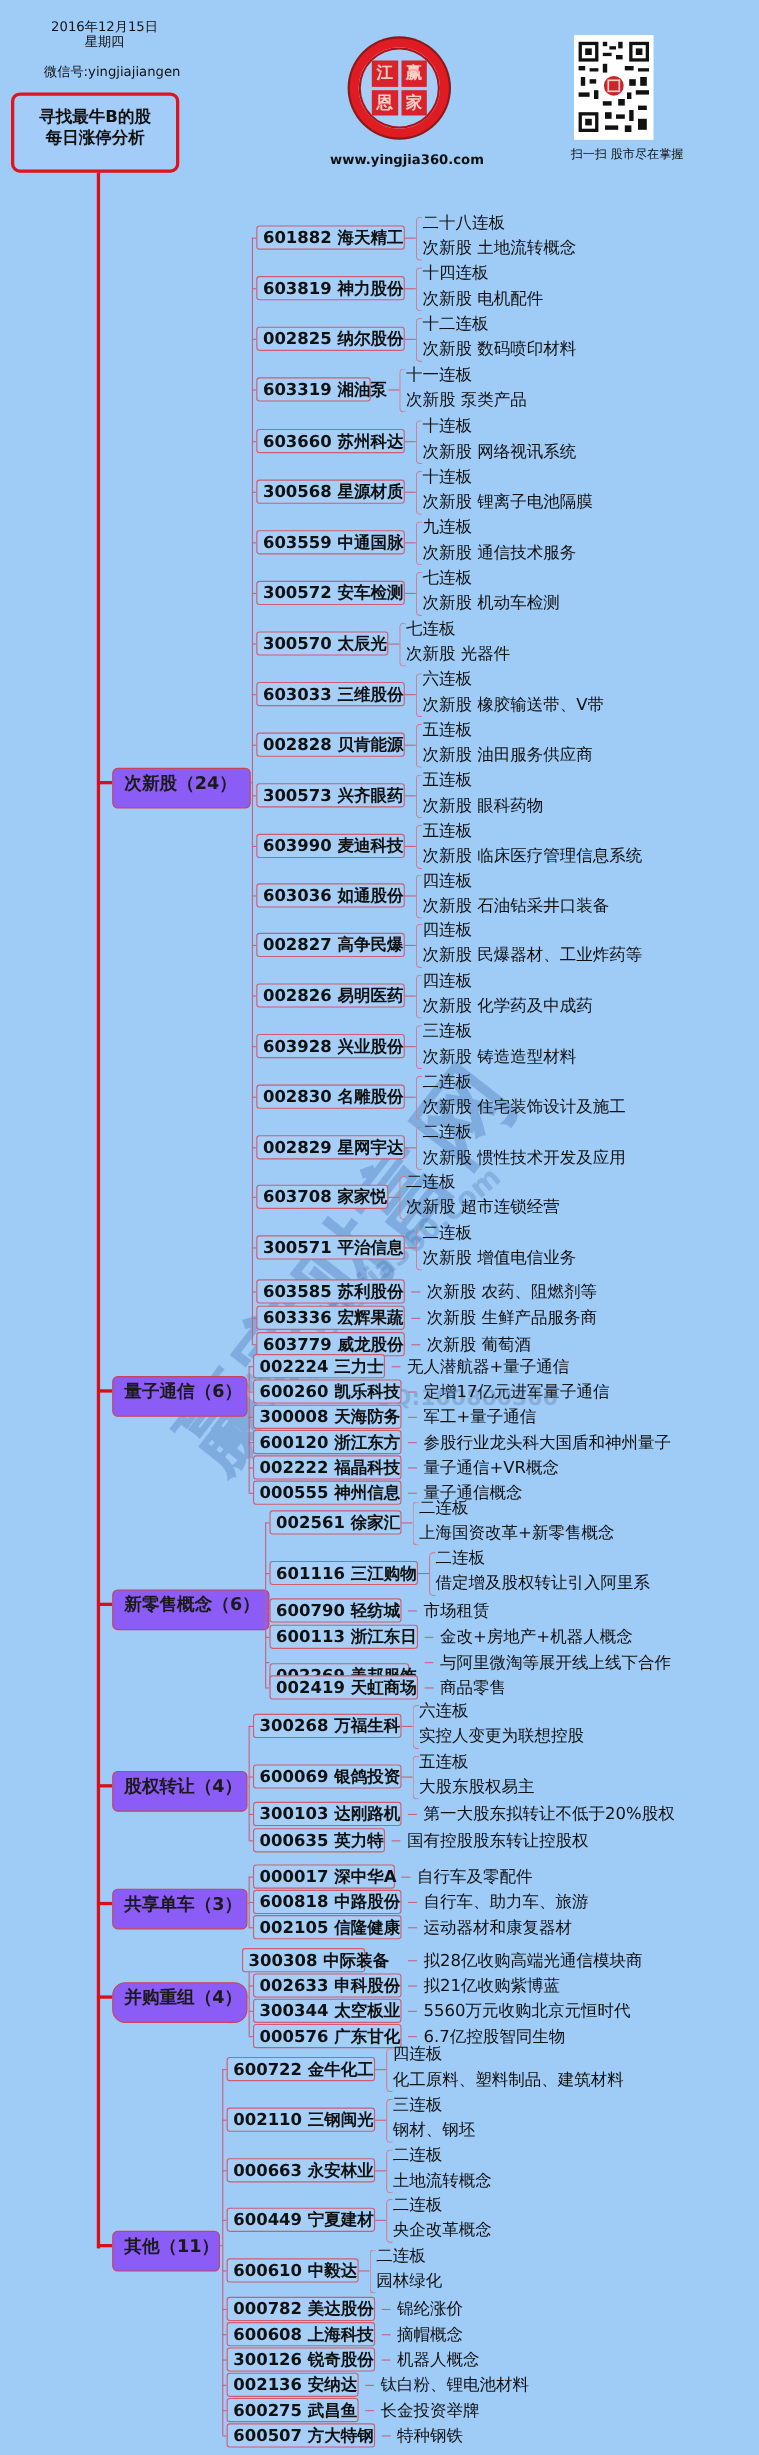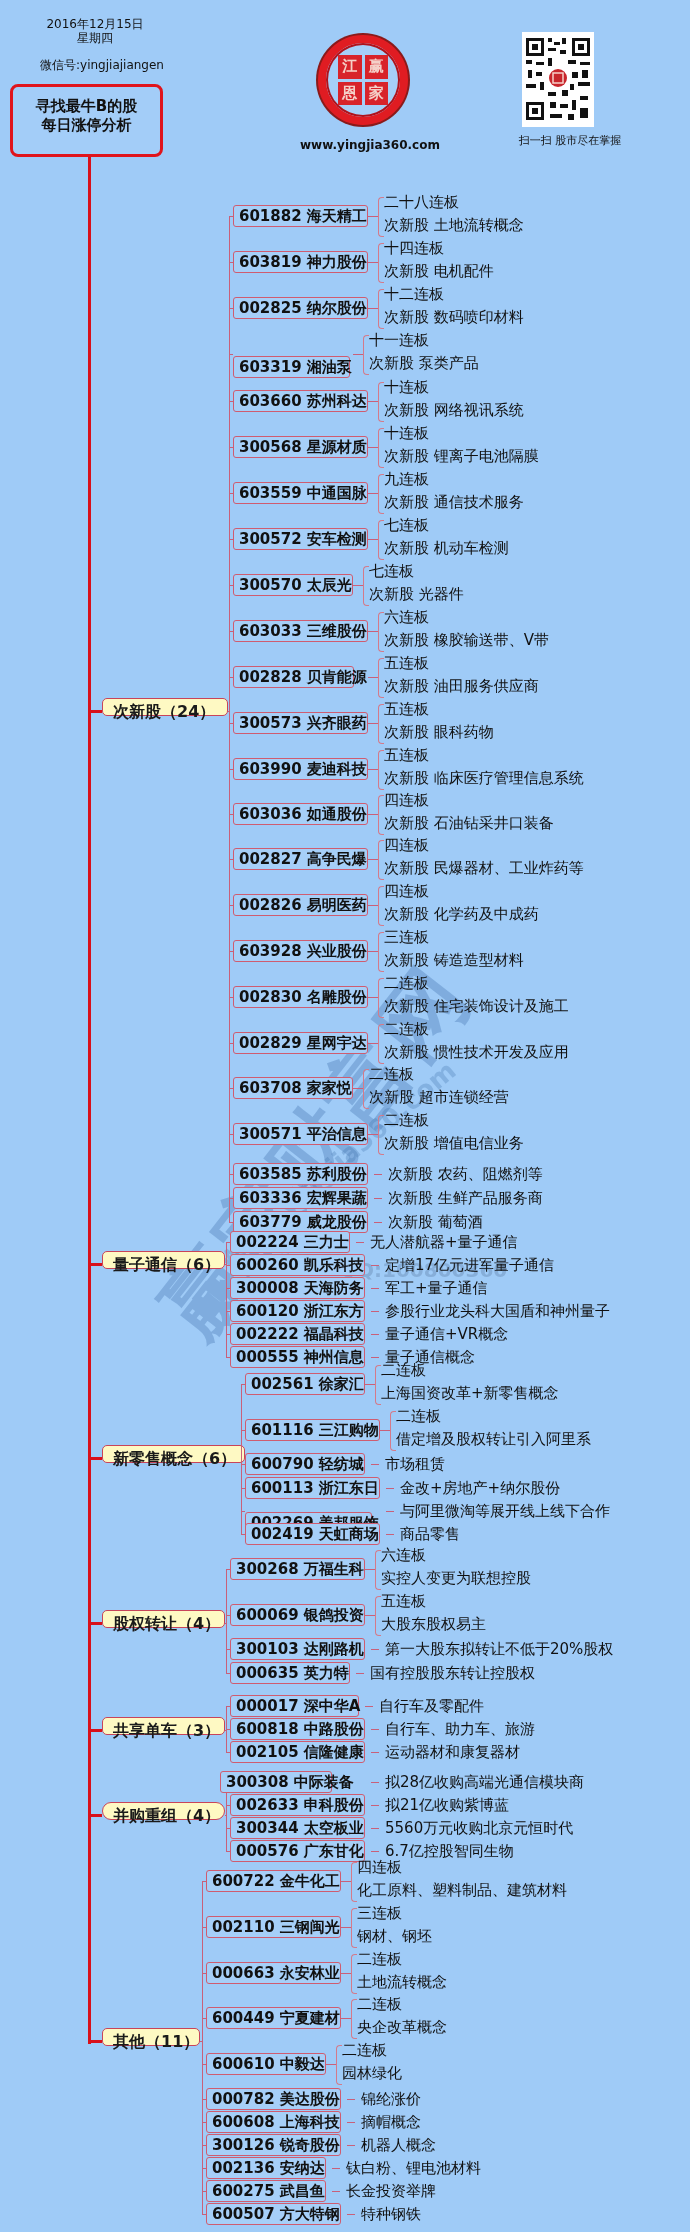--- a/index.html
+++ b/index.html
@@ -3,22 +3,22 @@
 <meta charset="utf-8">
 <style>
   html,body{margin:0;padding:0;}
   body{width:690px;height:2232px;background:#9fcbf7;position:relative;overflow:hidden;
        font-family:"DejaVu Sans","Liberation Sans",sans-serif;color:#111;}
   .abs{position:absolute;}
   .hdr-text{font-size:12px;color:#111;text-align:center;line-height:15px;}
   .root{left:10px;top:84px;width:153px;height:73px;border:3px solid #e0141c;border-radius:8px;
         box-sizing:border-box;background:#a3cdf8;text-align:center;font-size:15px;line-height:19px;padding-top:10px;font-weight:bold;}
   .spine{background:#d8101a;}
-  .cat{border:1.5px solid #c8445a;border-radius:5px;background:#fef9c3;font-size:16px;
-       height:18px;line-height:26px;padding:0 10px;box-sizing:border-box;white-space:nowrap;font-weight:bold;color:#1a1a1a;}
+  .cat{border:1.5px solid #c8445a;border-radius:5px;background:#8b5cf6;font-size:16px;
+       height:37px;line-height:26px;padding:0 10px;box-sizing:border-box;white-space:nowrap;font-weight:bold;color:#1a1a1a;}
   .stock{border:1.5px solid #cf5c70;border-radius:3px;background:#a6cff8;font-size:15px;
          height:22px;line-height:20px;padding:0 5px;box-sizing:border-box;white-space:nowrap;font-weight:bold;color:#111;}
   .desc{font-size:15px;line-height:20px;white-space:nowrap;color:#111;}
   .thin{background:#c9607a;}
   .brace{border:1px solid #d47a8a;border-right:none;border-radius:4px 0 0 4px;}
   .watermark{font-size:84px;font-weight:bold;color:rgba(60,110,170,0.32);transform:rotate(-52deg);
              transform-origin:left top;white-space:nowrap;letter-spacing:4px;pointer-events:none;}
   .watermark2{font-size:26px;font-weight:bold;color:rgba(60,110,170,0.28);transform:rotate(-40deg);
               transform-origin:left top;white-space:nowrap;pointer-events:none;}
   .qq{font-size:20px;color:rgba(90,120,160,0.35);font-weight:bold;pointer-events:none;}
@@ -120,21 +120,21 @@
     <div class="abs thin" style="left: 368px; top: 262px; width: 10px; height: 1px;"></div>
     <div class="abs desc" style="left: 384px; top: 238px;">十四连板</div>
     <div class="abs desc" style="left: 384px; top: 261px;">次新股 电机配件</div>
     <div class="abs thin" style="left: 229px; top: 308px; width: 4px; height: 1px;"></div>
     <div class="abs stock" style="left: 233px; top: 297px; width: 135px;"><span>002825</span><span> </span><span>纳尔股份</span></div>
     <div class="abs brace" style="left: 378px; top: 289px; width: 5px; height: 38px;"></div>
     <div class="abs thin" style="left: 368px; top: 308px; width: 10px; height: 1px;"></div>
     <div class="abs desc" style="left: 384px; top: 284px;">十二连板</div>
     <div class="abs desc" style="left: 384px; top: 307px;">次新股 数码喷印材料</div>
     <div class="abs thin" style="left: 229px; top: 354px; width: 4px; height: 1px;"></div>
-    <div class="abs stock" style="left: 233px; top: 356px; width: 117px;"><span>603319</span><span> </span><span>湘油泵</span></div>
+    <div class="abs stock" style="left: 233px; top: 343px; width: 104px;"><span>603319</span><span> </span><span>湘油泵</span></div>
     <div class="abs brace" style="left: 363px; top: 335px; width: 5px; height: 38px;"></div>
     <div class="abs thin" style="left: 353px; top: 354px; width: 10px; height: 1px;"></div>
     <div class="abs desc" style="left: 369px; top: 330px;">十一连板</div>
     <div class="abs desc" style="left: 369px; top: 353px;">次新股 泵类产品</div>
     <div class="abs thin" style="left: 229px; top: 401px; width: 4px; height: 1px;"></div>
     <div class="abs stock" style="left: 233px; top: 390px; width: 135px;"><span>603660</span><span> </span><span>苏州科达</span></div>
     <div class="abs brace" style="left: 378px; top: 382px; width: 5px; height: 38px;"></div>
     <div class="abs thin" style="left: 368px; top: 401px; width: 10px; height: 1px;"></div>
     <div class="abs desc" style="left: 384px; top: 377px;">十连板</div>
     <div class="abs desc" style="left: 384px; top: 400px;">次新股 网络视讯系统</div>
@@ -162,21 +162,21 @@
     <div class="abs thin" style="left: 353px; top: 585px; width: 10px; height: 1px;"></div>
     <div class="abs desc" style="left: 369px; top: 561px;">七连板</div>
     <div class="abs desc" style="left: 369px; top: 584px;">次新股 光器件</div>
     <div class="abs thin" style="left: 229px; top: 631px; width: 4px; height: 1px;"></div>
     <div class="abs stock" style="left: 233px; top: 620px; width: 135px;"><span>603033</span><span> </span><span>三维股份</span></div>
     <div class="abs brace" style="left: 378px; top: 612px; width: 5px; height: 38px;"></div>
     <div class="abs thin" style="left: 368px; top: 631px; width: 10px; height: 1px;"></div>
     <div class="abs desc" style="left: 384px; top: 607px;">六连板</div>
     <div class="abs desc" style="left: 384px; top: 630px;">次新股 橡胶输送带、V带</div>
     <div class="abs thin" style="left: 229px; top: 677px; width: 4px; height: 1px;"></div>
-    <div class="abs stock" style="left: 233px; top: 666px; width: 121px;"><span>002828</span><span> </span><span>贝肯能源</span></div>
+    <div class="abs stock" style="left: 233px; top: 666px; width: 135px;"><span>002828</span><span> </span><span>贝肯能源</span></div>
     <div class="abs brace" style="left: 378px; top: 658px; width: 5px; height: 38px;"></div>
     <div class="abs thin" style="left: 368px; top: 677px; width: 10px; height: 1px;"></div>
     <div class="abs desc" style="left: 384px; top: 653px;">五连板</div>
     <div class="abs desc" style="left: 384px; top: 676px;">次新股 油田服务供应商</div>
     <div class="abs thin" style="left: 229px; top: 723px; width: 4px; height: 1px;"></div>
     <div class="abs stock" style="left: 233px; top: 712px; width: 135px;"><span>300573</span><span> </span><span>兴齐眼药</span></div>
     <div class="abs brace" style="left: 378px; top: 704px; width: 5px; height: 38px;"></div>
     <div class="abs thin" style="left: 368px; top: 723px; width: 10px; height: 1px;"></div>
     <div class="abs desc" style="left: 384px; top: 699px;">五连板</div>
     <div class="abs desc" style="left: 384px; top: 722px;">次新股 眼科药物</div>
@@ -290,21 +290,21 @@
     <div class="abs thin" style="left: 380px; top: 1430px; width: 10px; height: 1px;"></div>
     <div class="abs desc" style="left: 396px; top: 1406px;">二连板</div>
     <div class="abs desc" style="left: 396px; top: 1429px;">借定增及股权转让引入阿里系</div>
     <div class="abs thin" style="left: 241px; top: 1464px; width: 4px; height: 1px;"></div>
     <div class="abs stock" style="left: 245px; top: 1453px; width: 120px;"><span>600790</span><span> </span><span>轻纺城</span></div>
     <div class="abs thin" style="left: 371px; top: 1464px; width: 8px; height: 1px;"></div>
     <div class="abs desc" style="left: 385px; top: 1454px;">市场租赁</div>
     <div class="abs thin" style="left: 241px; top: 1488px; width: 4px; height: 1px;"></div>
     <div class="abs stock" style="left: 245px; top: 1477px; width: 135px;"><span>600113</span><span> </span><span>浙江东日</span></div>
     <div class="abs thin" style="left: 386px; top: 1488px; width: 8px; height: 1px;"></div>
-    <div class="abs desc" style="left: 400px; top: 1478px;">金改+房地产+纳尔股份</div>
+    <div class="abs desc" style="left: 400px; top: 1478px;">金改+房地产+机器人概念</div>
     <div class="abs thin" style="left: 241px; top: 1511px; width: 4px; height: 1px;"></div>
     <div class="abs stock" style="left: 245px; top: 1500px; width: 127px; margin-top: 12px;"><span>002269</span><span> </span><span>美邦服饰</span></div>
     <div class="abs thin" style="left: 386px; top: 1511px; width: 8px; height: 1px;"></div>
     <div class="abs desc" style="left: 400px; top: 1501px;">与阿里微淘等展开线上线下合作</div>
     <div class="abs thin" style="left: 241px; top: 1534px; width: 4px; height: 1px;"></div>
     <div class="abs stock" style="left: 245px; top: 1523px; width: 135px;"><span>002419</span><span> </span><span>天虹商场</span></div>
     <div class="abs thin" style="left: 386px; top: 1534px; width: 8px; height: 1px;"></div>
     <div class="abs desc" style="left: 400px; top: 1524px;">商品零售</div>
     <div class="abs spine" style="left: 89px; top: 1622px; width: 13px; height: 3px;"></div>
     <div class="abs cat" style="left: 102px; top: 1610px; width: 123px;">股权转让（4）</div>

